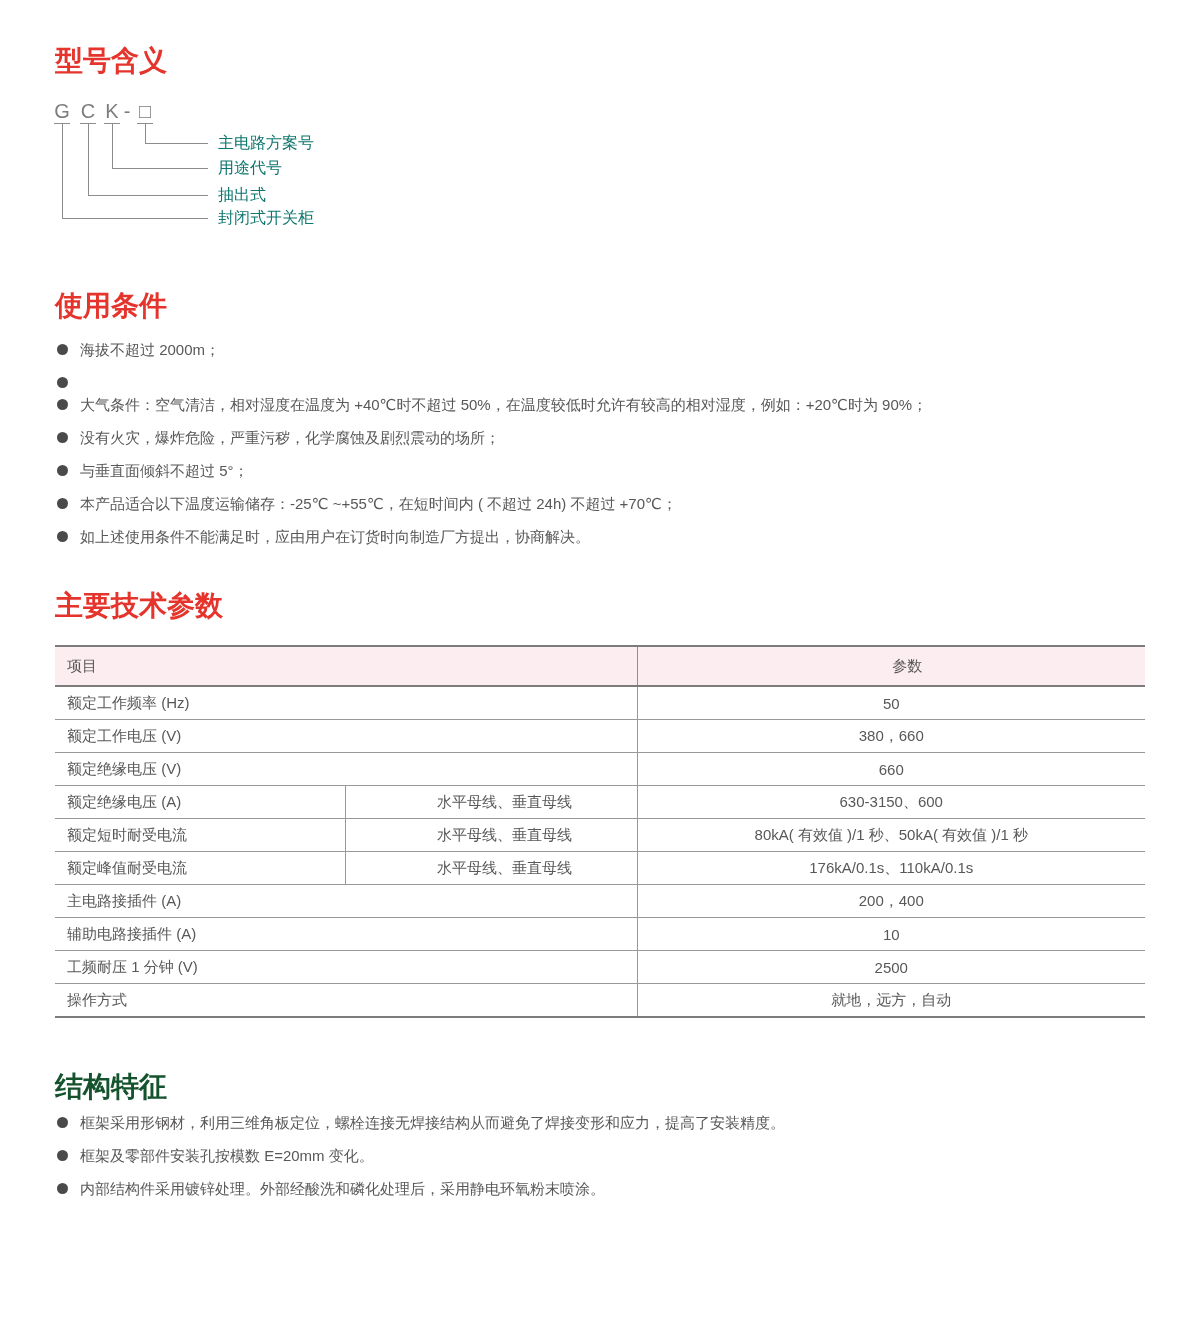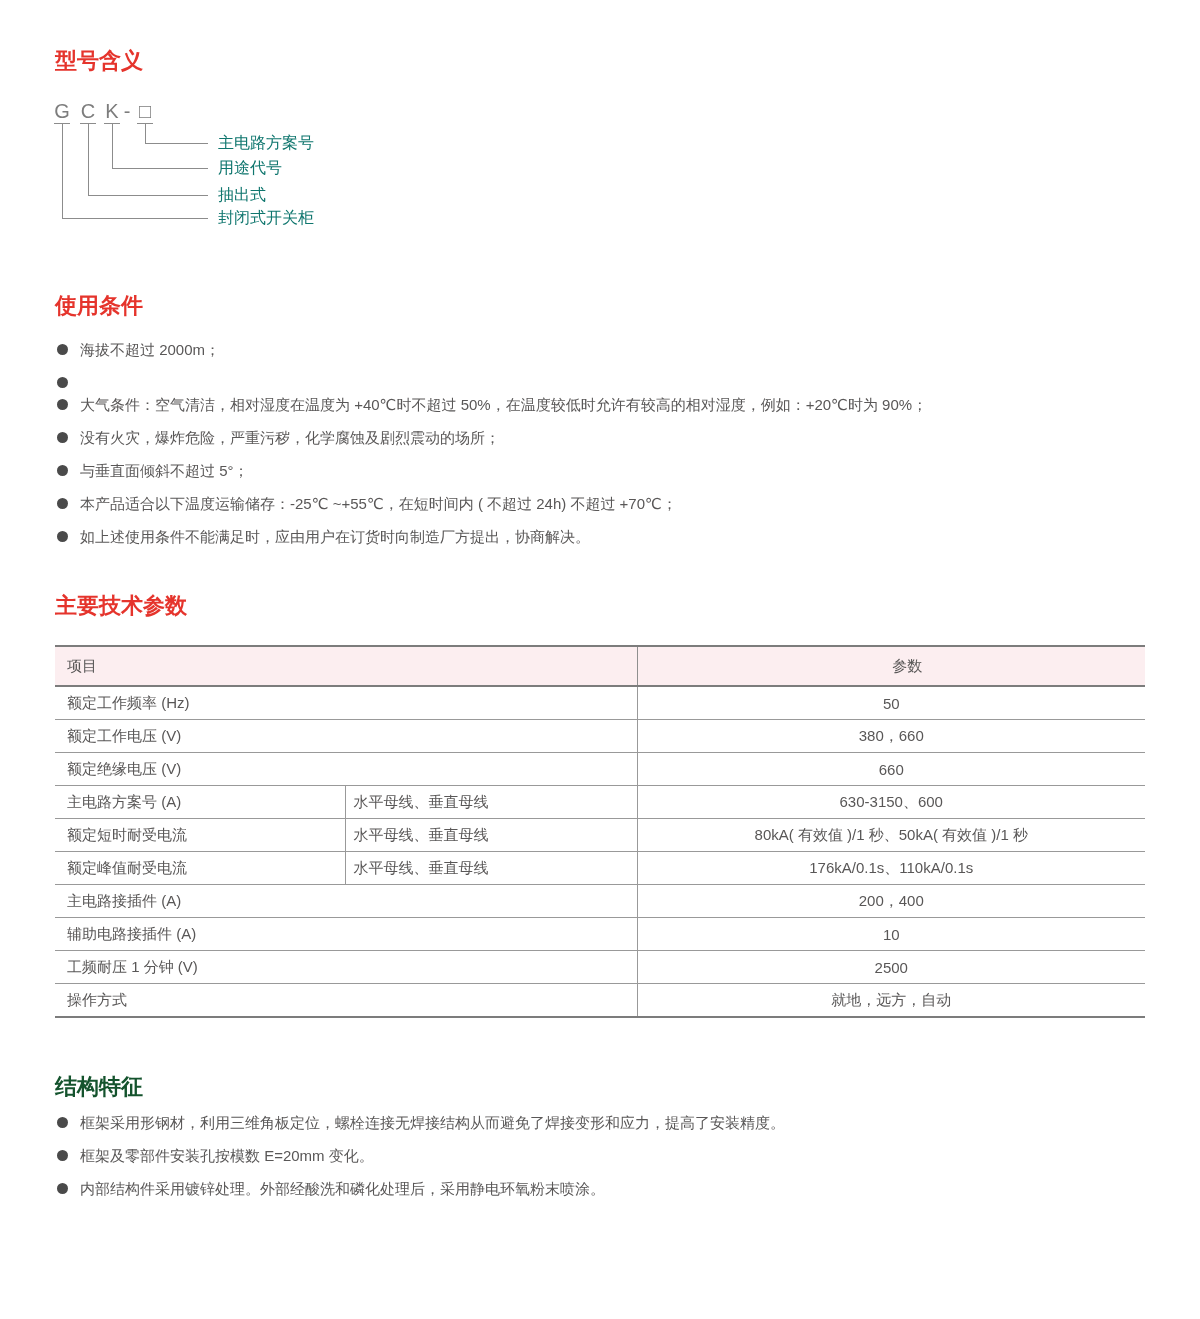--- a/index.html
+++ b/index.html
@@ -8,21 +8,21 @@
     width:1200px; height:1319px;
     box-sizing:border-box;
     padding:48px 55px 0 55px;
     background:#ffffff;
     font-family:"Liberation Sans","DejaVu Sans",sans-serif;
     color:#595757;
     overflow:hidden;
   }
   .section-title {
     margin:0;
-    font-size:22px;
+    font-size:28px;
     font-weight:bold;
     line-height:26px;
   }
   
   .model-diagram { position:relative; margin-top:26px; height:135px; }
   .code-letter {
     position:absolute; top:0;
     transform:translateX(-50%);
     font-size:20px; line-height:22px; color:#7d7d7d;
   }
@@ -70,21 +70,21 @@
   table.params thead th {
     background:#fceef0;
     height:36px;
     font-weight:normal;
     border-bottom:2px solid #7c7c7c;
   }
   th.h-item { text-align:left; padding-left:12px; }
   th.h-value { text-align:center; border-left:1px solid #8f8f8f;padding-left:33px; }
   table.params tbody td { height:30px; border-top:1px solid #999999; }
   td.cell-item { text-align:left; padding-left:12px; }
-  td.cell-sub  { text-align:left; padding-left:8px; border-left:1px solid #999999; }
+  td.cell-sub  { text-align:center; padding-left:28px; border-left:1px solid #999999; }
   td.cell-value{ text-align:center; border-left:1px solid #999999; }
   
   .title-structure { margin-top:56px; }
   .structure-intro {
     margin:24px 0 0 0;
     width:1090px;
     font-size:15px; line-height:32px;
   }
   ul.bullets.structure { margin-top:6px; }
 </style>
@@ -178,21 +178,21 @@
         </tr>
         <tr>
           <td class="cell-item" colspan="2">额定工作电压 (V)</td>
           <td class="cell-value">380，660</td>
         </tr>
         <tr>
           <td class="cell-item" colspan="2">额定绝缘电压 (V)</td>
           <td class="cell-value">660</td>
         </tr>
         <tr>
-          <td class="cell-item">主电路方案号 (A)</td>
+          <td class="cell-item">额定绝缘电压 (A)</td>
           <td class="cell-sub">水平母线、垂直母线</td>
           <td class="cell-value">630-3150、600</td>
         </tr>
         <tr>
           <td class="cell-item">额定短时耐受电流</td>
           <td class="cell-sub">水平母线、垂直母线</td>
           <td class="cell-value">80kA( 有效值 )/1 秒、50kA( 有效值 )/1 秒</td>
         </tr>
         <tr>
           <td class="cell-item">额定峰值耐受电流</td>

